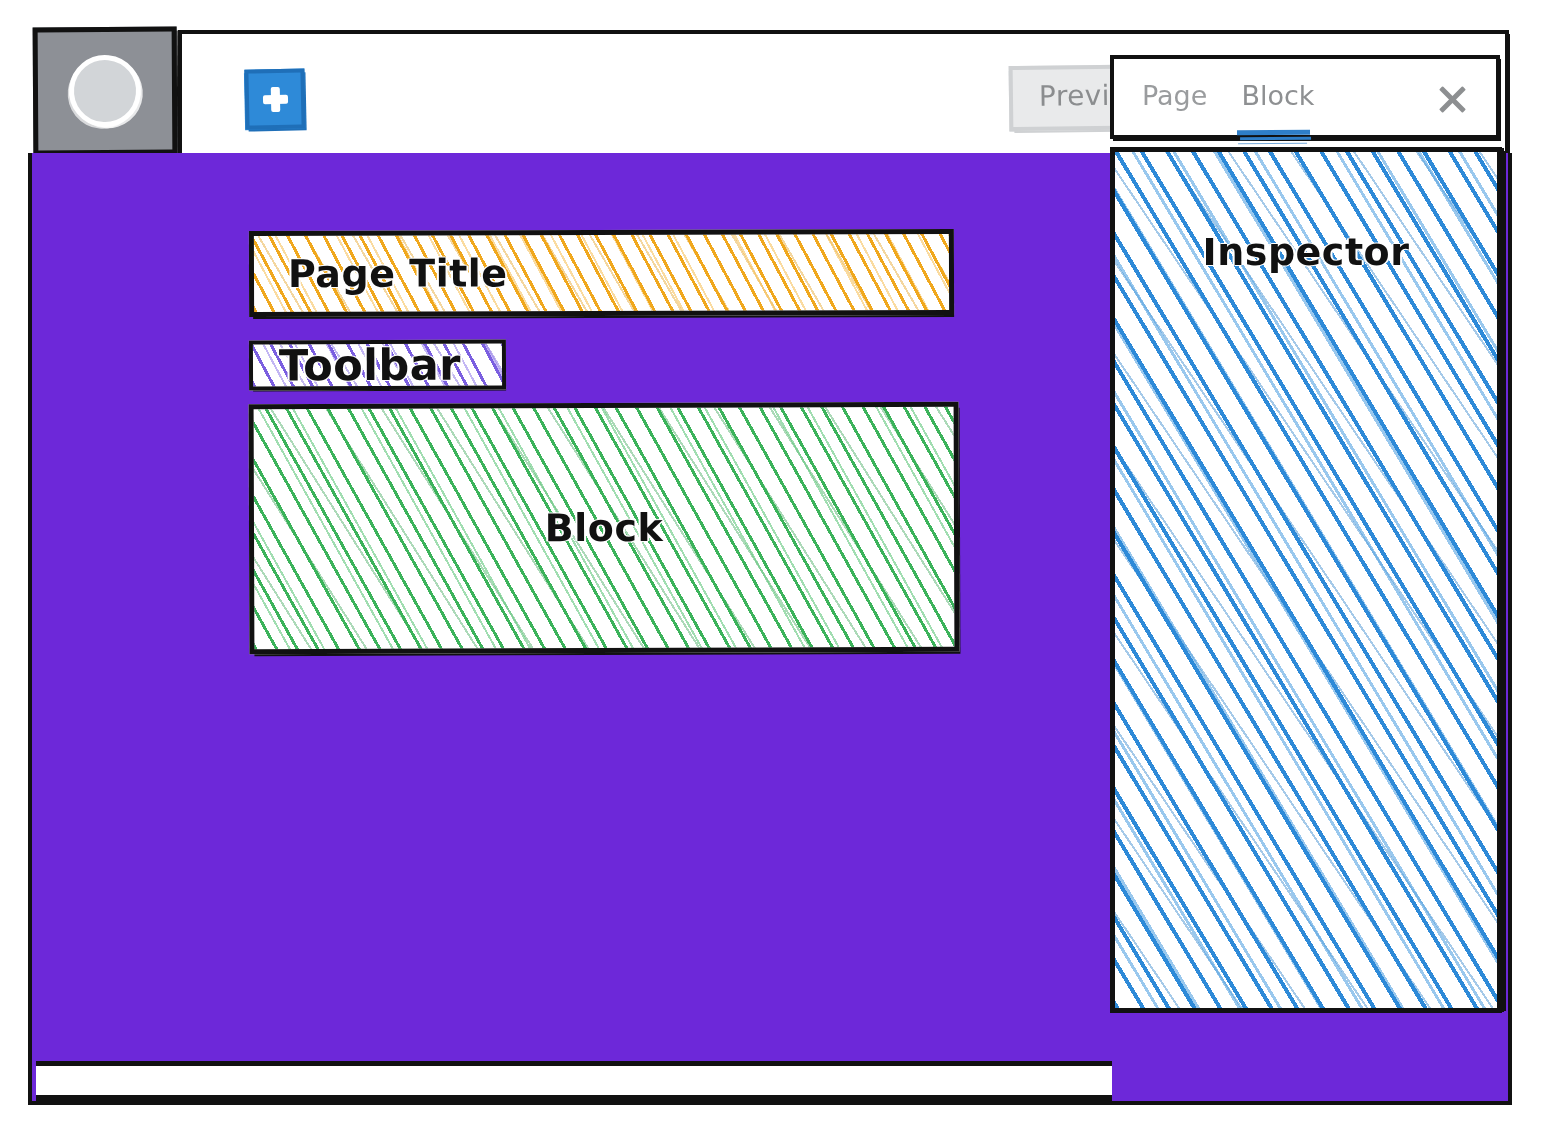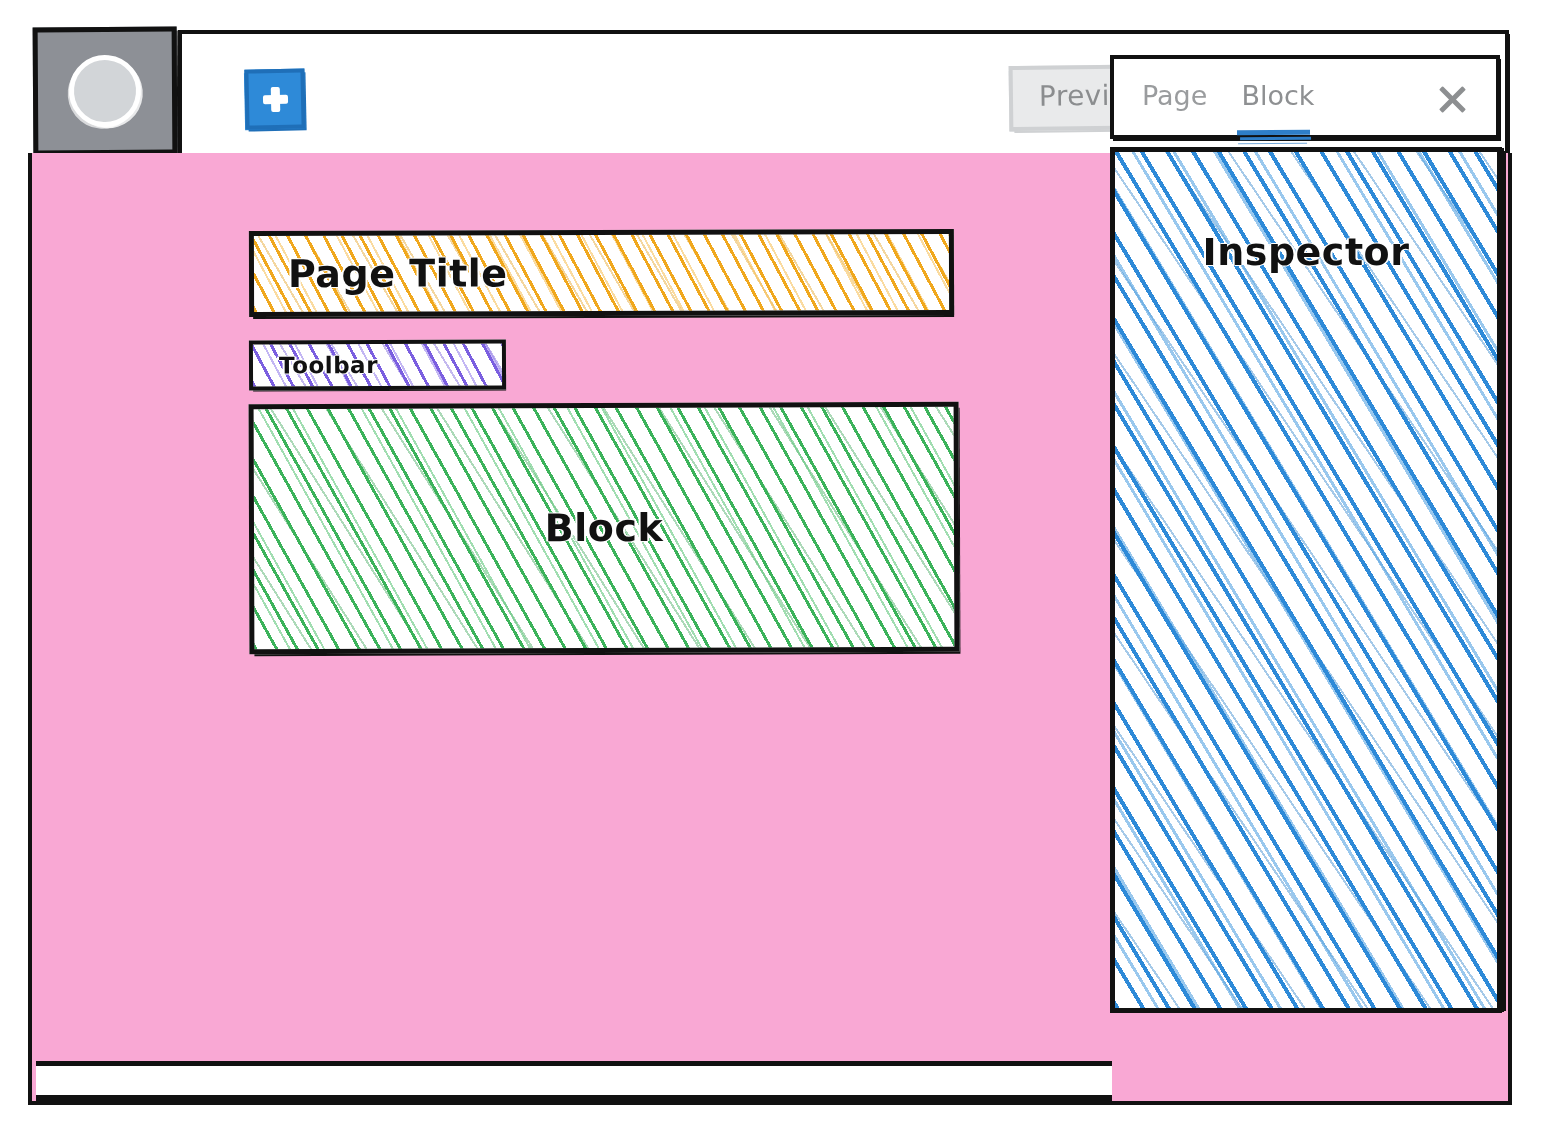--- a/index.html
+++ b/index.html
@@ -47,21 +47,21 @@
     background: #111111;
     transform: rotate(0.12deg);
   }
 
   #canvas-frame {
     position: absolute;
     left: 0px;
     top: 126px;
     width: 1484px;
     height: 952px;
-    background: #f9a8d4;
+    background: #6d28d9;
     border-left: 4px solid #111111;
     border-right: 4px solid #111111;
     border-bottom: 4px solid #111111;
     box-sizing: border-box;
   }
 
   
   #logo-tile {
     position: absolute;
     left: 5px;
@@ -264,21 +264,21 @@
   #toolbar-box {
     left: 217px;
     top: 187px;
     width: 257px;
     height: 50px;
     padding-left: 26px;
     border-width: 4px;
     box-shadow: 2px 3px 0 -2px #111111;
     transform: rotate(-0.25deg);
   }
-  #toolbar-box .wire-label { font-size: 23px; }
+  #toolbar-box .wire-label { font-size: 43px; }
 
   #block-box {
     left: 217px;
     top: 250px;
     width: 710px;
     height: 250px;
     justify-content: center;
     box-shadow: 3px 4px 0 -2px #111111;
     transform: rotate(-0.2deg);
   }

